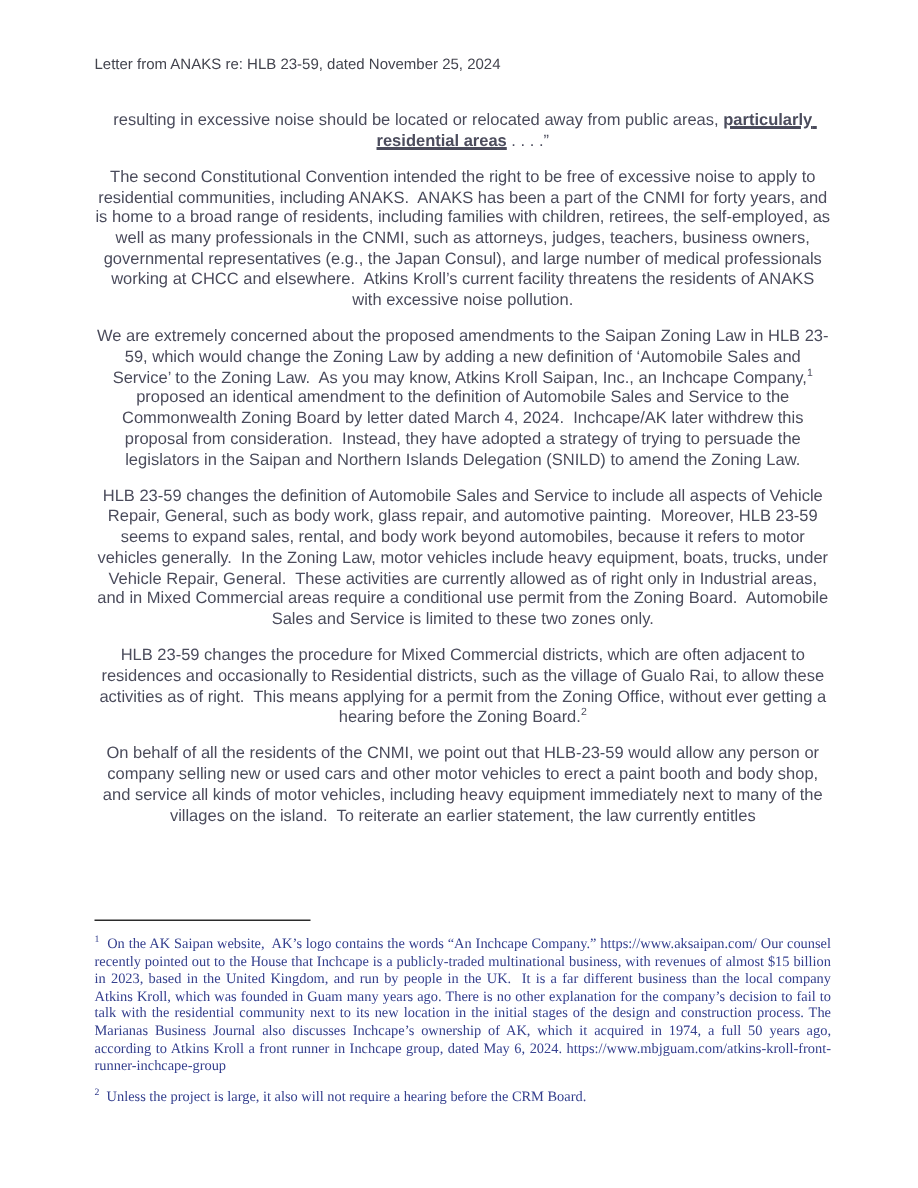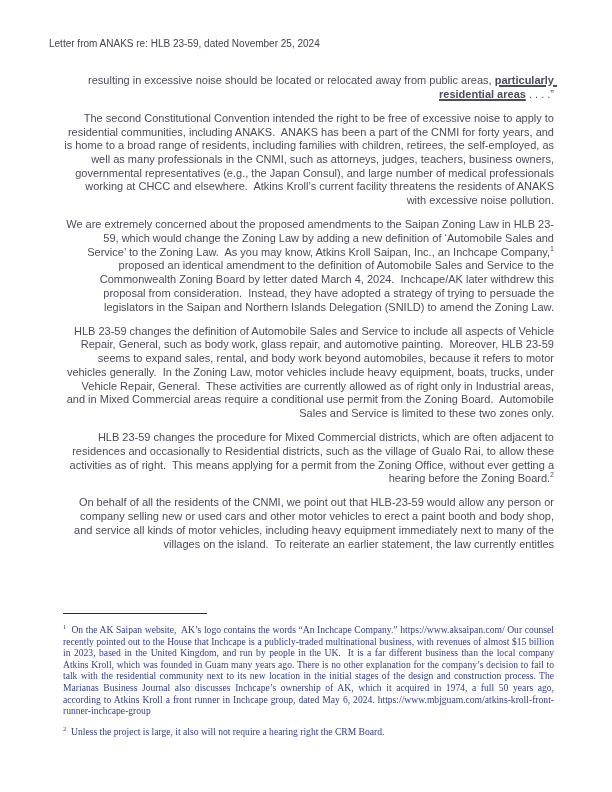--- a/index.html
+++ b/index.html
@@ -9,35 +9,35 @@
     width: 612px;
     height: 792px;
     margin: 0 auto;
     background: #ffffff;
     font-family: "Liberation Sans", sans-serif;
     overflow: hidden;
   }
   .doc-header {
     position: absolute;
     top: 38px;
-    left: 49px;
+    left: 63px;
     width: 491px;
     font-size: 10px;
     line-height: 12px;
     color: #43444e;
   }
   .doc-body {
     position: absolute;
     top: 74px;
     left: 63px;
     width: 491px;
     font-size: 11px;
     line-height: 13.7px;
     color: #4b4c5c;
-    text-align: right;
+    text-align: center;
   }
   .doc-body p { margin: 0 0 10.5px 0; white-space: pre-wrap; }
   .bold_underline { font-weight: bold; text-decoration: underline; text-decoration-thickness: 1.5px; }
   .sup { vertical-align: super; font-size: 7px; line-height: 0; }
   .italic { }
   .footnote-section {
     position: absolute;
     top: 613px;
     left: 63px;
     width: 491px;
@@ -71,16 +71,16 @@
       <p><span>We are extremely concerned about the proposed amendments to the Saipan Zoning Law in HLB 23-59, which would change the Zoning Law by adding a new definition of ‘Automobile Sales and Service’ to the Zoning Law.  As you may know, Atkins Kroll Saipan, Inc., an Inchcape Company,</span><span class="sup">1</span><span> proposed an identical amendment to the definition of Automobile Sales and Service to the Commonwealth Zoning Board by letter dated March 4, 2024.  Inchcape/AK later withdrew this proposal from consideration.  Instead, they have adopted a strategy of trying to persuade the legislators in the Saipan and Northern Islands Delegation (SNILD) to amend the Zoning Law.</span></p>
       <p><span>HLB 23-59 changes the definition of Automobile Sales and Service to include all aspects of Vehicle Repair, General, such as body work, glass repair, and automotive painting.  Moreover, HLB 23-59 seems to expand sales, rental, and body work beyond automobiles, because it refers to motor vehicles generally.  In the Zoning Law, motor vehicles include heavy equipment, boats, trucks, under Vehicle Repair, General.  These activities are currently allowed as of right only in Industrial areas, and in Mixed Commercial areas require a conditional use permit from the Zoning Board.  Automobile Sales and Service is limited to these two zones only.</span></p>
       <p><span>HLB 23-59 changes the procedure for Mixed Commercial districts, which are often adjacent to residences and occasionally to Residential districts, such as the village of Gualo Rai, to allow these activities as of right.  This means applying for a permit from the Zoning Office, without ever getting a hearing before the Zoning Board.</span><span class="sup">2</span></p>
       <p><span>On behalf of all the residents of the CNMI, we point out that HLB-23-59 would allow any person or company selling new or used cars and other motor vehicles to erect a paint booth and body shop, and service all kinds of motor vehicles, including heavy equipment immediately next to many of the villages on the island.  To reiterate an earlier statement, the law currently entitles</span></p>
     </div>
 
   <div class="footnote-section">
     <div class="footnote-divider"></div>
     <div id="footnote-items">
         <p><span class="sup">1</span><span>  On the AK Saipan website,  AK’s logo contains the words “An Inchcape Company.” https://www.aksaipan.com/ Our counsel recently pointed out to the House that Inchcape is a publicly-traded multinational business, with revenues of almost $15 billion in 2023, based in the United Kingdom, and run by people in the UK.  It is a far different business than the local company Atkins Kroll, which was founded in Guam many years ago. There is no other explanation for the company’s decision to fail to talk with the residential community next to its new location in the initial stages of the design and construction process. The Marianas Business Journal also discusses Inchcape’s ownership of AK, which it acquired in 1974, a full 50 years ago, according to </span><span class="italic">Atkins Kroll a front runner in Inchcape group,</span><span> dated May 6, 2024. https://www.mbjguam.com/atkins-kroll-front-runner-inchcape-group</span></p>
-        <p><span class="sup">2</span><span>  Unless the project is large, it also will not require a hearing right the CRM Board.</span></p>
+        <p><span class="sup">2</span><span>  Unless the project is large, it also will not require a hearing before the CRM Board.</span></p>
       </div>
   </div>
 </div>
 
 </body></html>

